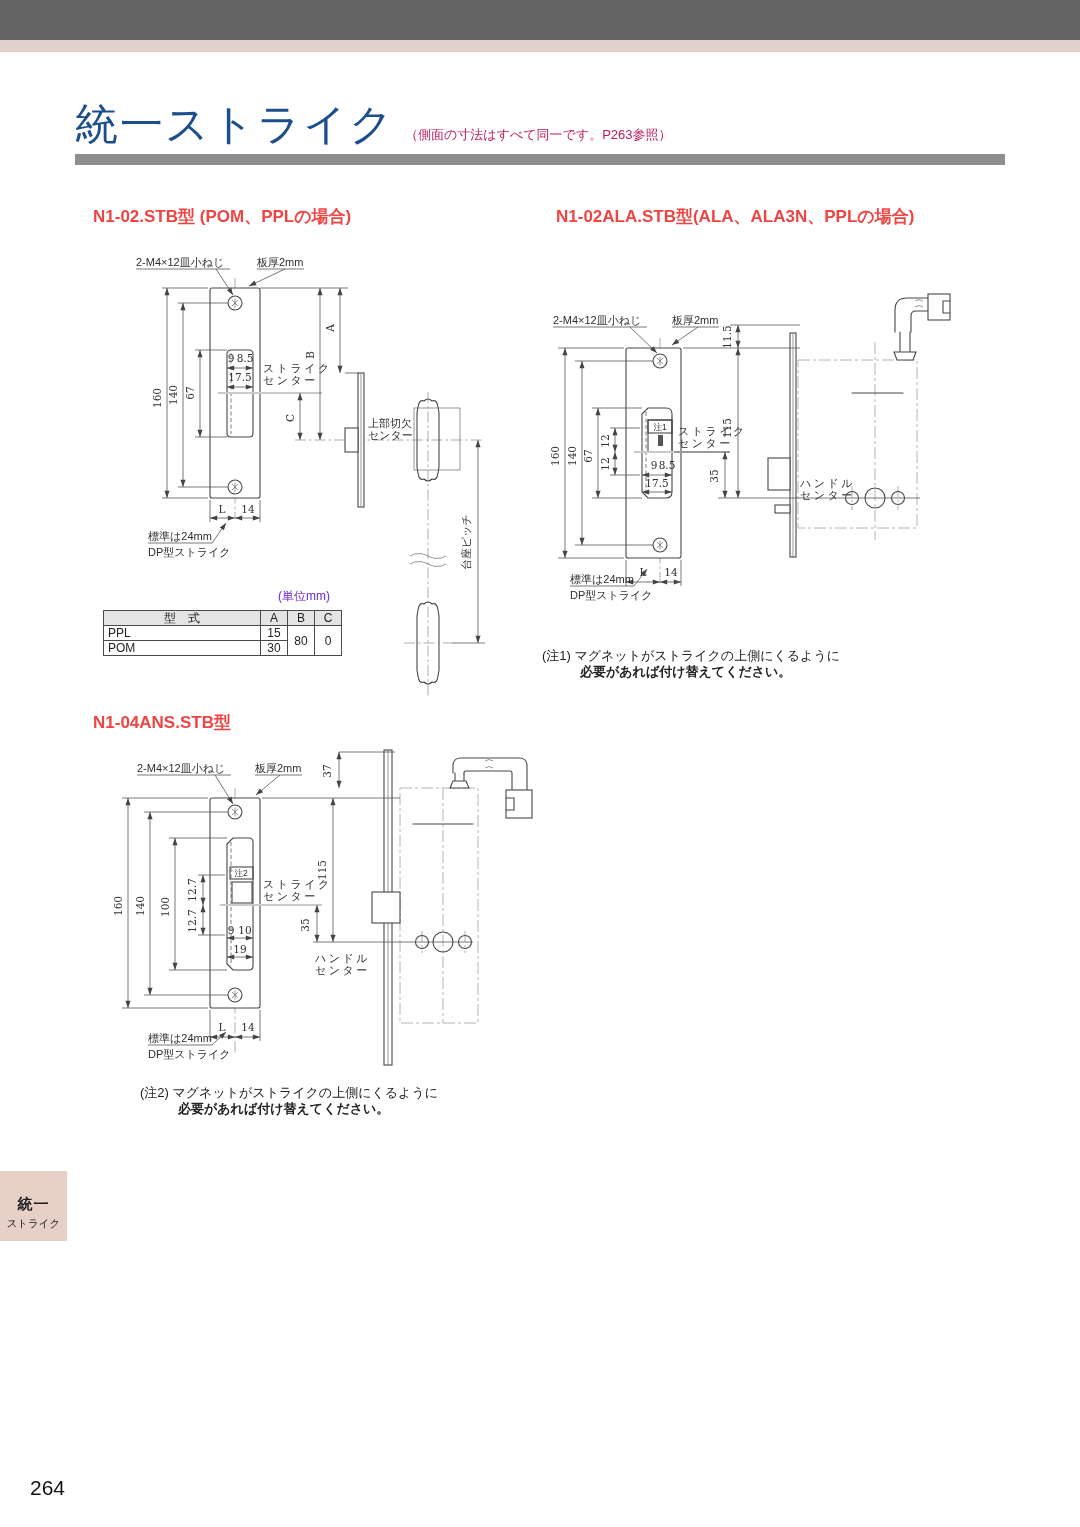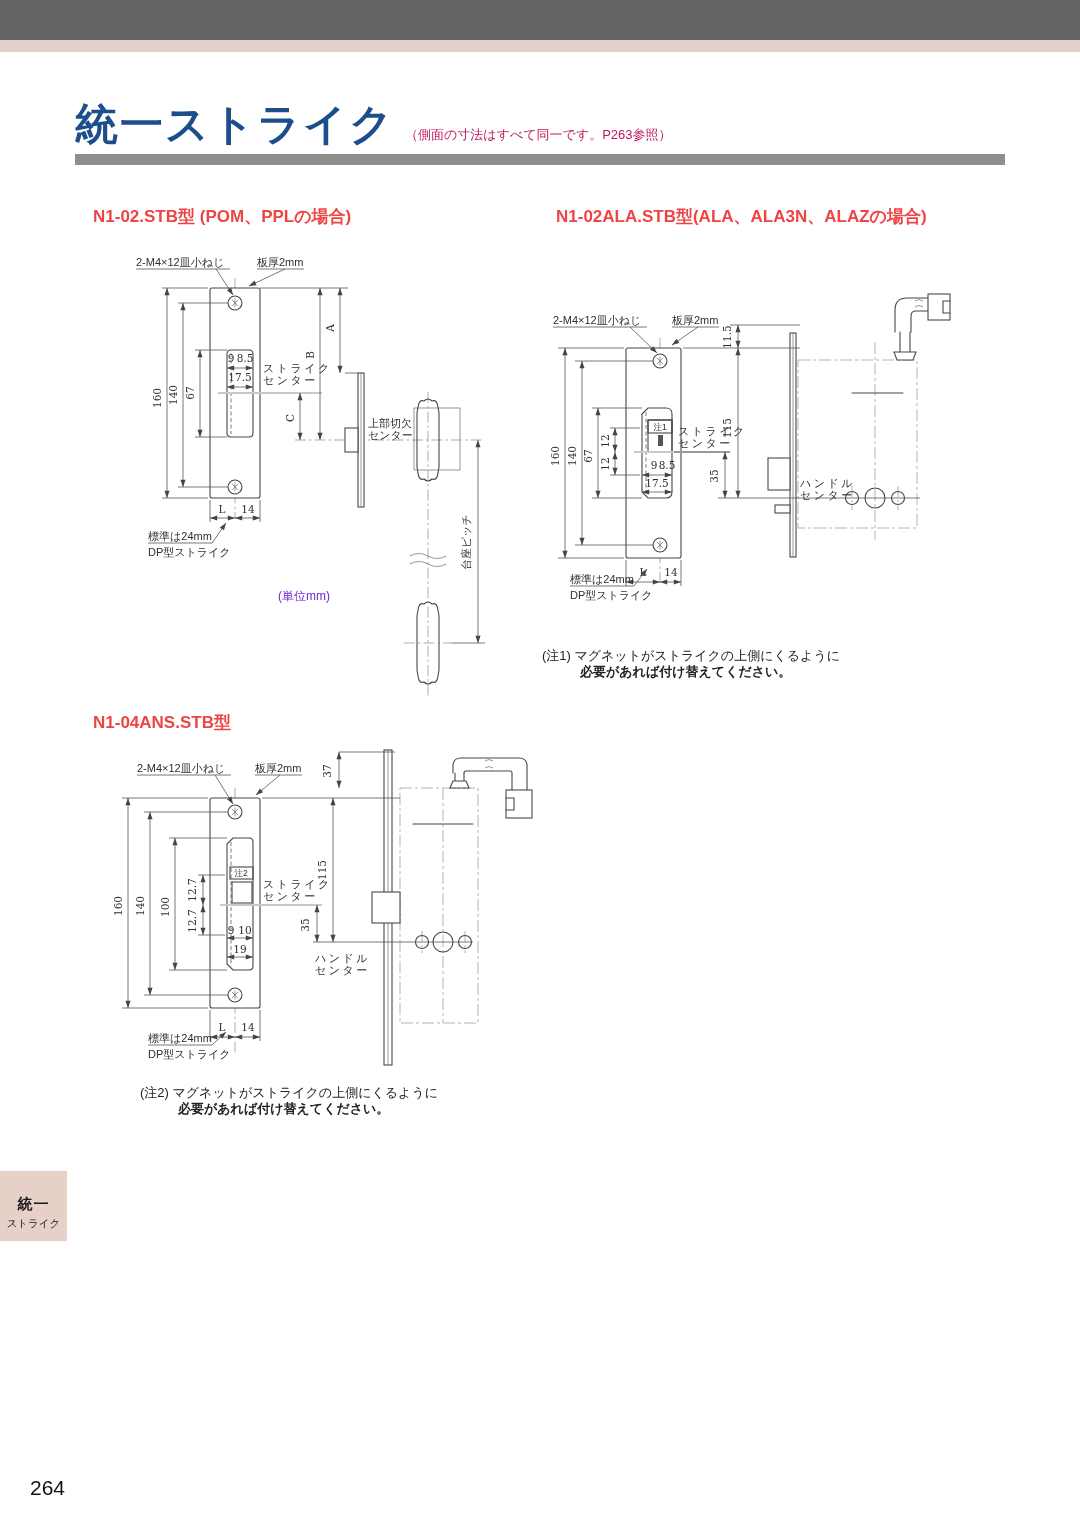--- a/index.html
+++ b/index.html
@@ -4,21 +4,21 @@
 <style>
   html,body{margin:0;padding:0;background:#fff;}
   #page{position:relative;width:1080px;height:1527px;background:#fff;overflow:hidden;
         font-family:"Liberation Sans",sans-serif;color:#222;}
   .abs{position:absolute;}
   
   #top-bar{left:0;top:0;width:1080px;height:40px;}
   #accent-bar{left:0;top:40px;width:1080px;height:12px;}
   
   #title-row{left:75px;top:96px;white-space:nowrap;}
-  #page-title{font-size:43px;font-weight:bold;letter-spacing:2px;display:inline-block;}
+  #page-title{font-size:43px;font-weight:normal;letter-spacing:2px;display:inline-block;}
   #title-note{font-size:13px;color:#be185d;margin-left:10px;display:inline-block;vertical-align:baseline;}
   #title-divider{left:75px;top:154px;width:930px;height:11px;}
   .sec-h{font-size:17px;font-weight:bold;color:#ef4444;white-space:nowrap;}
   
   #unit-label{left:0;top:588px;width:330px;text-align:right;font-size:12px;color:#6d28d9;}
   #spec-table{left:103px;top:610px;border-collapse:collapse;font-size:12px;color:#222;}
   #spec-table th,#spec-table td{border:1px solid #4a4a4a;padding:0 4px;height:14px;line-height:14px;}
   #spec-table th{background:#e4e4e4;font-weight:normal;}
   #spec-table .mcol{width:148px;text-align:left;}
   #spec-table th.mcol{text-align:center;}
@@ -52,21 +52,21 @@
 
   <div class="abs" id="top-bar" style="background:#646464"></div>
   <div class="abs" id="accent-bar" style="background:#e2d1ca"></div>
 
   <div class="abs" id="title-row">
     <span id="page-title" style="color:#1d4e8c">統一ストライク</span><span id="title-note">（側面の寸法はすべて同一です。P263参照）</span>
   </div>
   <div class="abs" id="title-divider" style="background:#8e8e8e"></div>
 
   <div class="abs sec-h" style="left:93px;top:205px">N1-02.STB型 (POM、PPLの場合)</div>
-  <div class="abs sec-h" style="left:556px;top:205px">N1-02ALA.STB型(ALA、ALA3N、ALAZの場合)</div>
+  <div class="abs sec-h" style="left:556px;top:205px">N1-02ALA.STB型(ALA、ALA3N、PPLの場合)</div>
 
   <svg class="abs" style="left:90px;top:250px" width="420" height="450" viewBox="0 0 420 450">
     <defs>
       <marker id="ar1" viewBox="0 0 10 10" refX="9.5" refY="5" markerWidth="10" markerHeight="10" orient="auto-start-reverse">
         <path d="M0.5,1.8 L9.5,5 L0.5,8.2 Z" fill="#444"></path>
       </marker>
       <pattern id="h1" patternUnits="userSpaceOnUse" width="5" height="5" patternTransform="rotate(45)">
         <line x1="0" y1="0" x2="0" y2="5" stroke="#6a6a6a" stroke-width="1.4"></line>
       </pattern>
       <g id="scrA">
@@ -256,20 +256,42 @@
 
     <text class="jt" x="23" y="44">2-M4×12皿小ねじ</text>
     <line class="dim" x1="23" y1="47" x2="117" y2="47"></line>
     <line class="dim" x1="100" y1="47" x2="127" y2="73" marker-end="url(#ar2)"></line>
     <text class="jt" x="142" y="44">板厚2mm</text>
     <line class="dim" x1="142" y1="47" x2="189" y2="47"></line>
     <line class="dim" x1="168" y1="47" x2="142" y2="65" marker-end="url(#ar2)"></line>
   </svg>
 
   <div class="abs" id="unit-label">(単位mm)</div>
+  <table class="abs" id="spec-table">
+    <thead>
+      <tr>
+        <th class="mcol">型　式</th>
+        <th class="num">A</th>
+        <th class="num">B</th>
+        <th class="num">C</th>
+      </tr>
+    </thead>
+    <tbody>
+      <tr>
+        <td class="mcol">PPL</td>
+        <td class="num">15</td>
+        <td class="num" rowspan="2">80</td>
+        <td class="num" rowspan="2">0</td>
+      </tr>
+      <tr>
+        <td class="mcol">POM</td>
+        <td class="num">30</td>
+      </tr>
+    </tbody>
+  </table>
 
   <div class="abs note" style="left:542px;top:648px">
     <div class="l1">(注1) マグネットがストライクの上側にくるように</div>
     <div class="l2">必要があれば付け替えてください。</div>
   </div>
 
   <div class="abs sec-h" style="left:93px;top:711px">N1-04ANS.STB型</div>
 
   <svg class="abs" style="left:100px;top:745px" width="460" height="350" viewBox="0 0 460 350">
     <defs>

